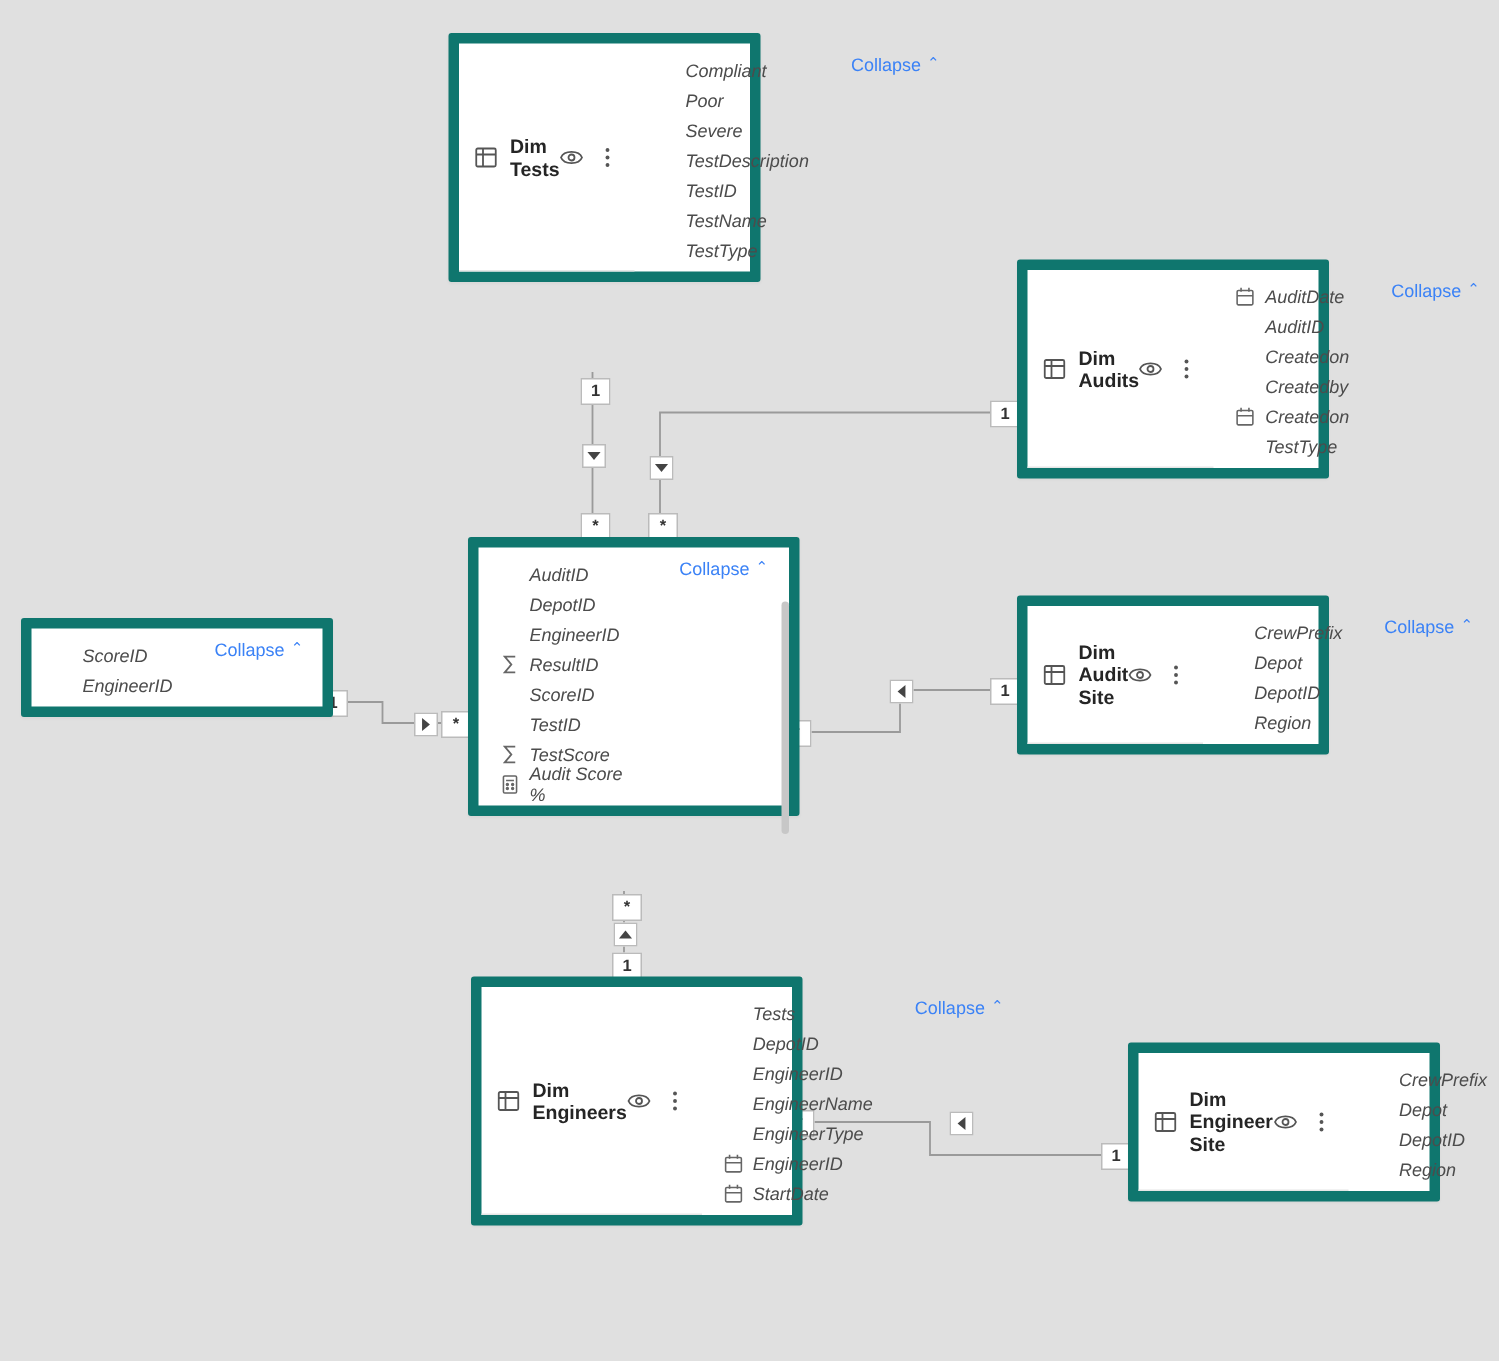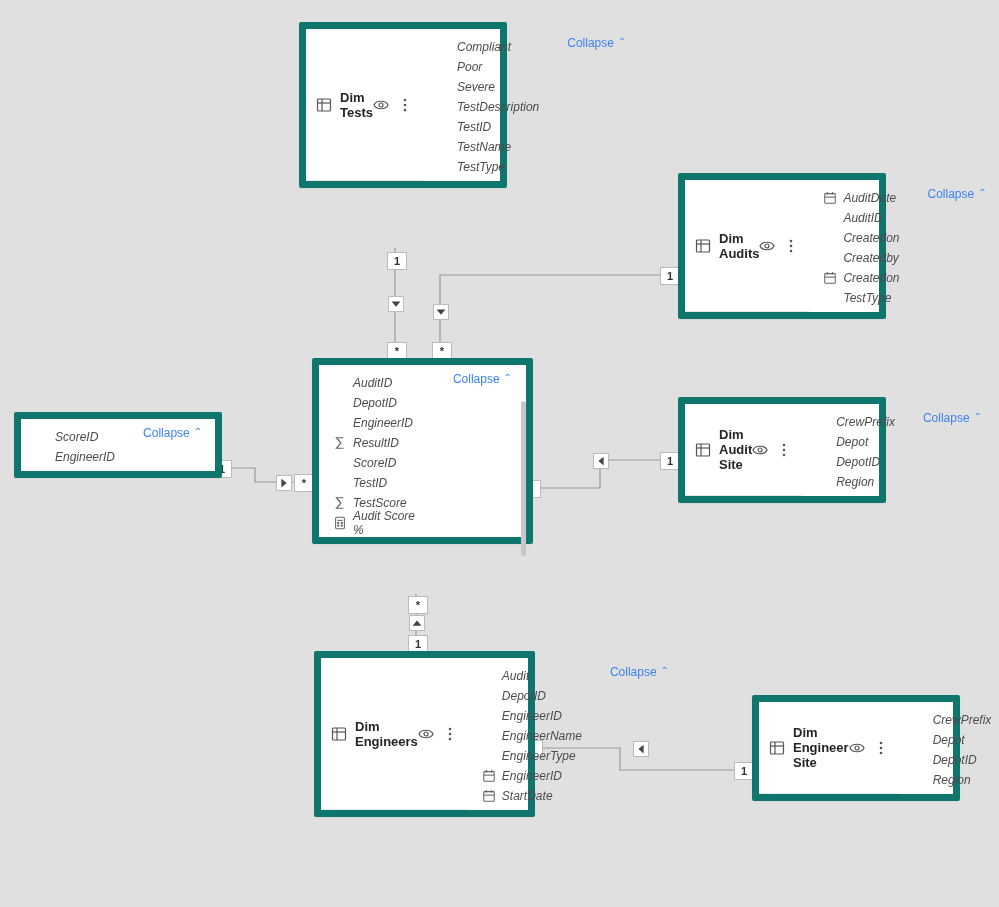--- a/index.html
+++ b/index.html
@@ -484,21 +484,21 @@
           <svg class="svg14" viewBox="0 0 16 16" fill="#555">
             <circle cx="8" cy="3" r="1.3"></circle>
             <circle cx="8" cy="8" r="1.3"></circle>
             <circle cx="8" cy="13" r="1.3"></circle>
           </svg>
         </span>
     </div>
     <div class="fields">
       <div class="field">
           <span class="ficon blank">•</span>
-          <span>Audit</span>
+          <span>Tests</span>
         </div>
       <div class="field">
           <span class="ficon blank">•</span>
           <span>DepotID</span>
         </div>
       <div class="field">
           <span class="ficon blank">•</span>
           <span>EngineerID</span>
         </div>
       <div class="field">

